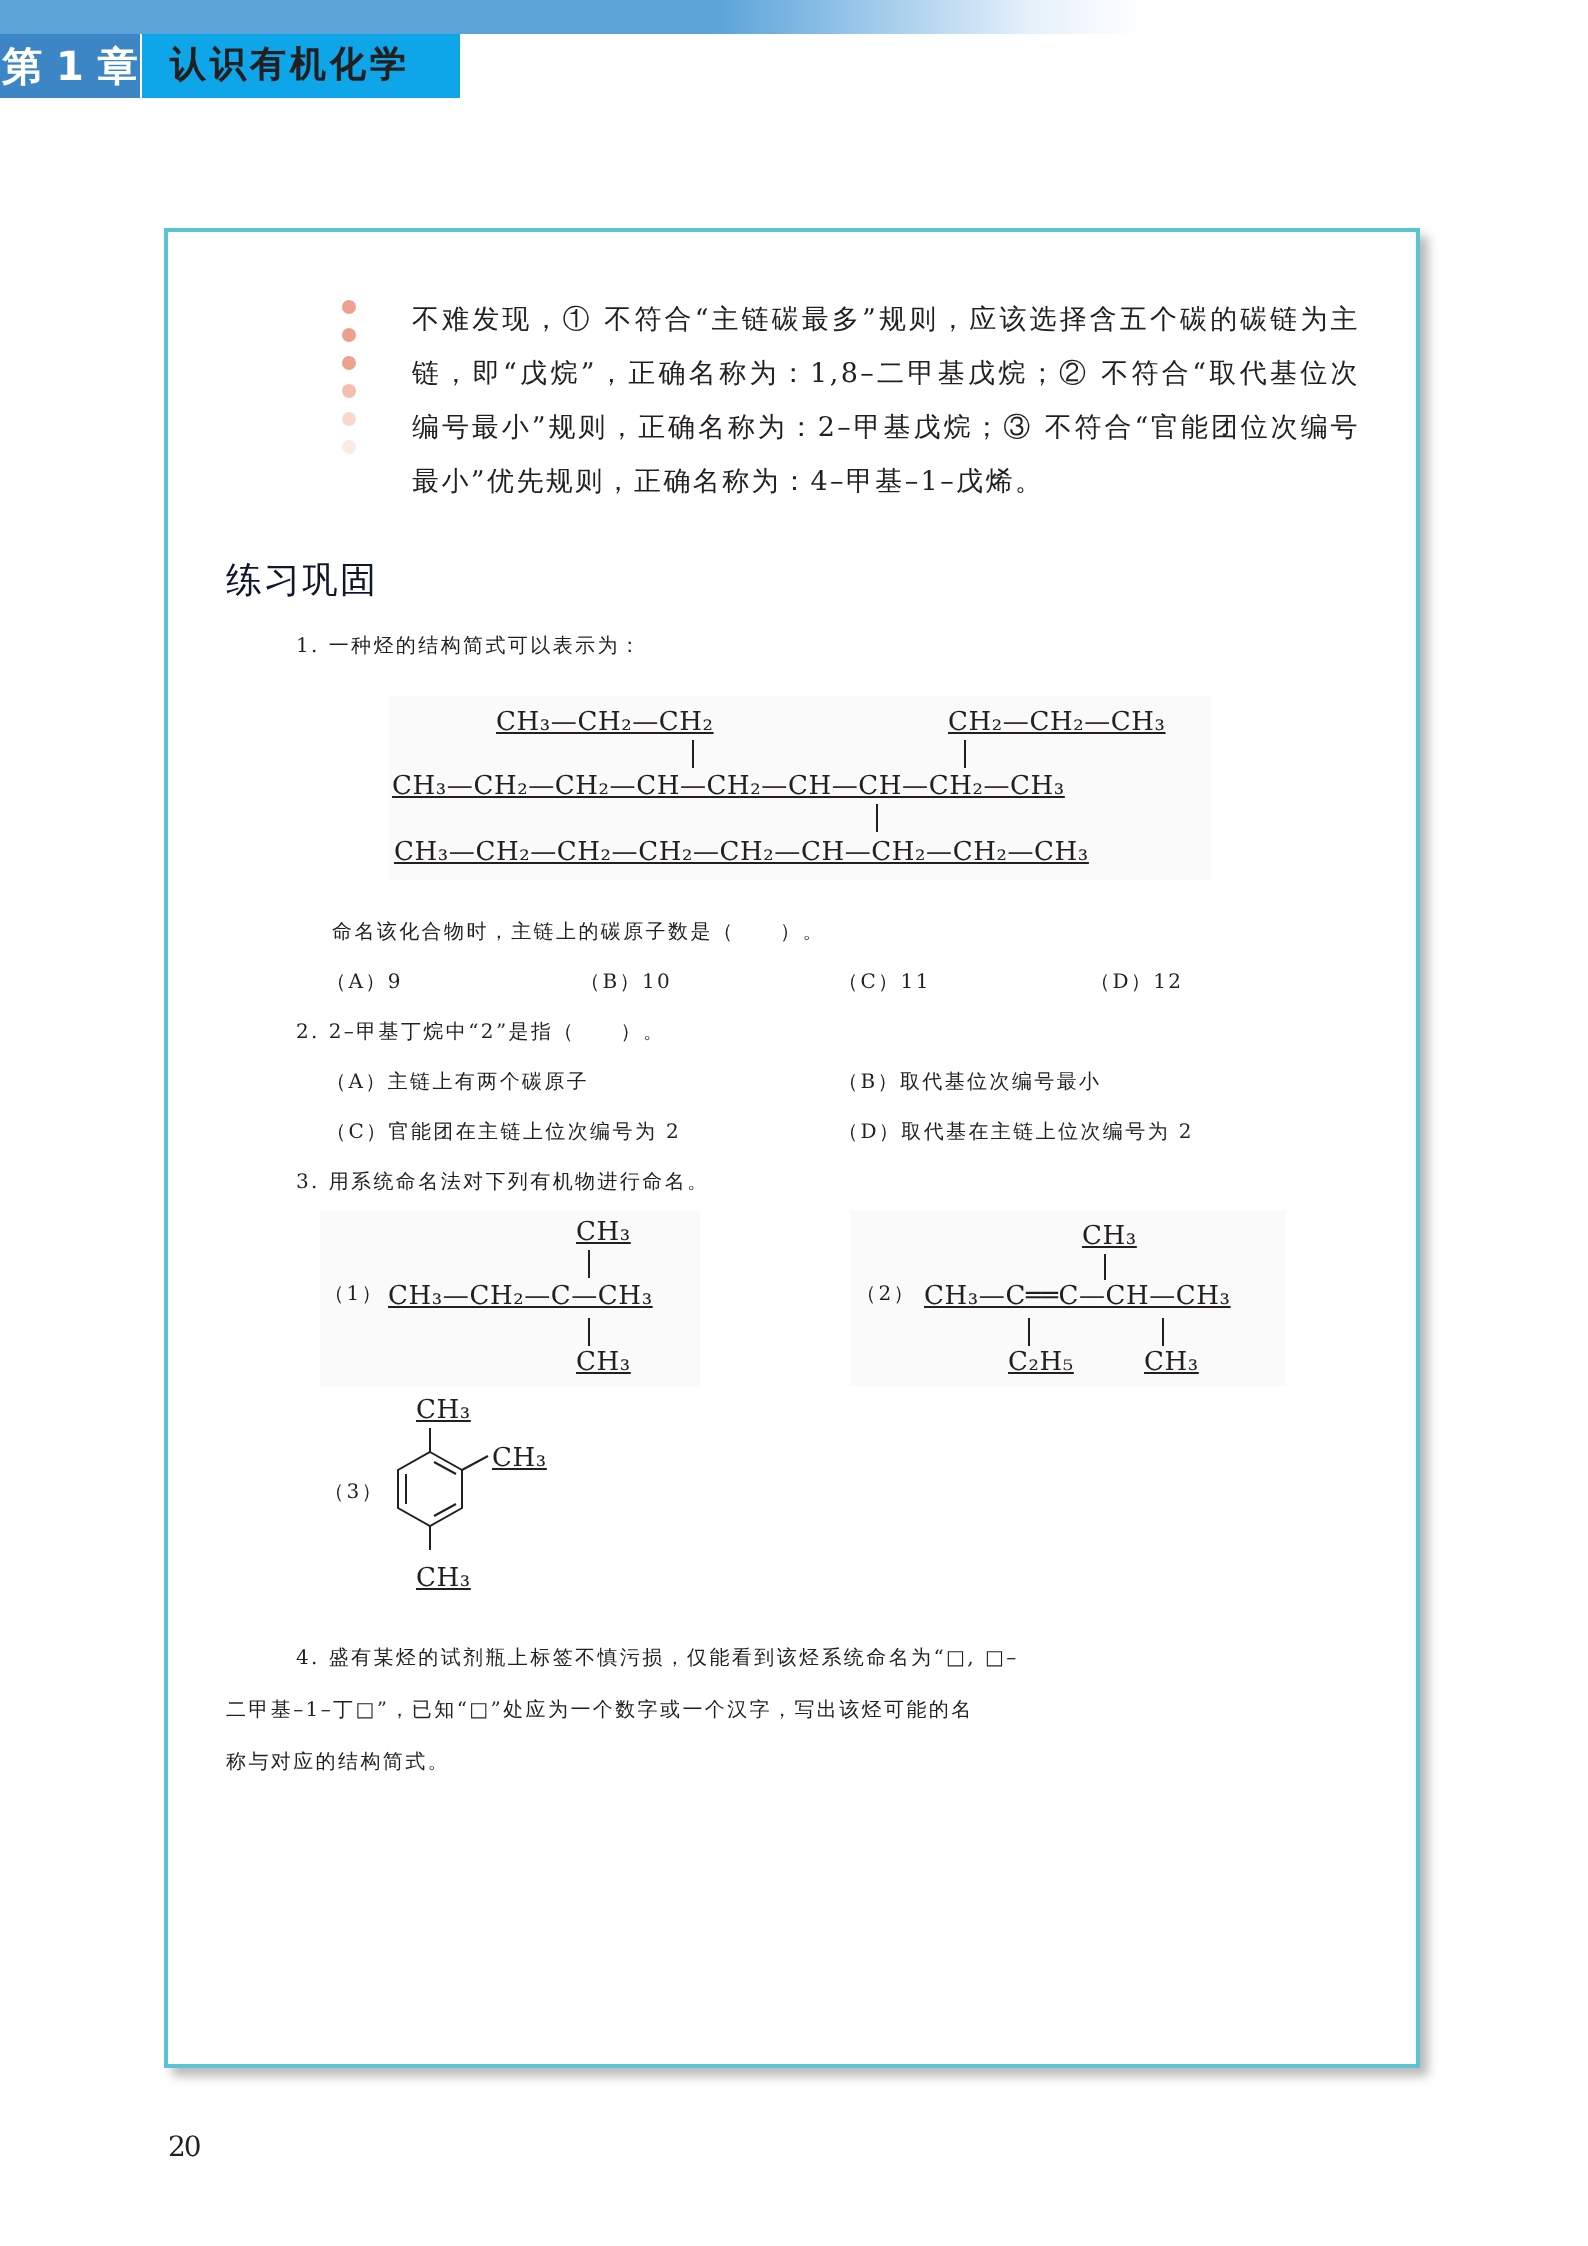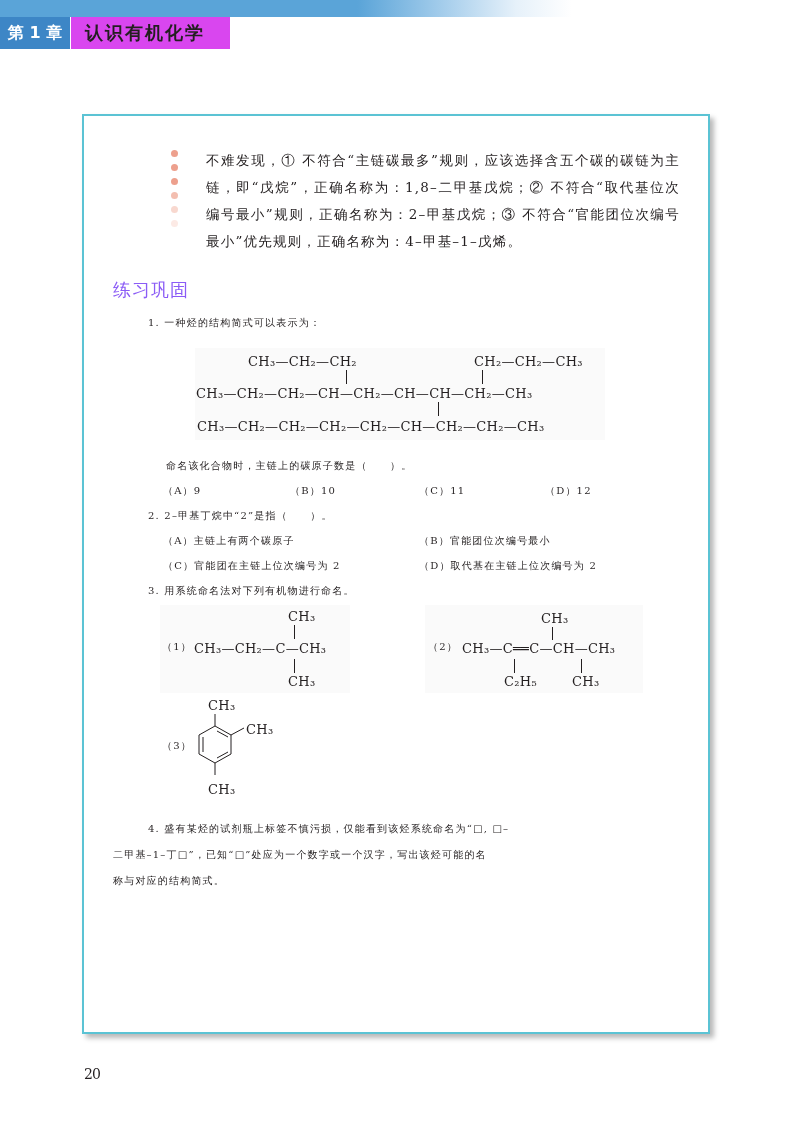--- a/index.html
+++ b/index.html
@@ -7,46 +7,46 @@
       width: 794px; height: 1123px; position: relative; background: #ffffff; overflow: hidden;
       font-family: "DejaVu Serif", "Liberation Serif", serif; color: #231f20;
     }
     .topbar {
       position: absolute; left: 0; top: 0; width: 794px; height: 17px;
       background: linear-gradient(to right, #5aa4d8 0%, #5aa4d8 45%, #9fcaea 55%, #e6f1fa 65%, #ffffff 72%, #ffffff 100%);
     }
     .chapter-tag {
       position: absolute; left: 0; top: 17px; width: 70px; height: 32px;
       background: #3d86c6; color: #ffffff;
-      font-family: "DejaVu Sans", sans-serif; font-weight: bold; font-size: 16px;
+      font-family: "DejaVu Sans", sans-serif; font-weight: bold; font-size: 20px;
       line-height: 32px; text-align: center;
     }
     .chapter-title {
       position: absolute; left: 71px; top: 17px; width: 159px; height: 32px;
-      background: #d946ef; color: #231f20;
+      background: #0ea5e9; color: #231f20;
       font-family: "DejaVu Sans", sans-serif; font-weight: bold; font-size: 18px;
       line-height: 32px; padding-left: 14px; box-sizing: border-box; letter-spacing: 2px;
     }
     .box {
       position: absolute; left: 82px; top: 114px; width: 628px; height: 920px;
       border: 2px solid #5bc3d4; box-sizing: border-box; background: #ffffff;
       box-shadow: 4px 4px 5px rgba(0,0,0,0.28);
     }
     .dots { position: absolute; left: 171px; top: 150px; width: 8px; }
     .dot { width: 7px; height: 7px; border-radius: 50%; margin-bottom: 7px; }
     .note {
       position: absolute; left: 206px; top: 147px; width: 474px;
       font-size: 13.5px; line-height: 27px; letter-spacing: 1.2px; text-align: justify;
     }
     .section-title {
       position: absolute; left: 113px; top: 278px; font-family: "DejaVu Sans", sans-serif;
-      font-size: 18px; color: #8b5cf6; letter-spacing: 1px;
+      font-size: 18px; color: #0f172a; letter-spacing: 1px;
     }
     .line { position: absolute; font-size: 10px; letter-spacing: 1.2px; white-space: nowrap; }
-    .formula { position: absolute; font-size: 13px; white-space: nowrap; letter-spacing: 0.3px; }
+    .formula { position: absolute; font-size: 13px; white-space: nowrap; letter-spacing: 0.3px; text-decoration: underline; }
     .vbond { position: absolute; width: 1px; background: #231f20; }
     .chem-bg { position: absolute; background: #fafafa; }
     .page-num { position: absolute; left: 84px; top: 1066px; font-size: 14px; letter-spacing: -1px; }
     .ring { position: absolute; }
   </style>
 </head>
 <body>
 
 <div class="topbar"></div>
 <div class="chapter-tag">第 1 章</div>
@@ -78,21 +78,21 @@
 <div class="formula" style="left:197px; top:419px;">CH₃—CH₂—CH₂—CH₂—CH₂—CH—CH₂—CH₂—CH₃</div>
 
 <div class="line" style="left:166px; top:459px;">命名该化合物时，主链上的碳原子数是（　　）。</div>
 <div class="line" style="left:163px; top:484px;">（A）9</div>
 <div class="line" style="left:290px; top:484px;">（B）10</div>
 <div class="line" style="left:419px; top:484px;">（C）11</div>
 <div class="line" style="left:545px; top:484px;">（D）12</div>
 
 <div class="line" style="left:148px; top:509px;">2. 2–甲基丁烷中“2”是指（　　）。</div>
 <div class="line" style="left:163px; top:534px;">（A）主链上有两个碳原子</div>
-<div class="line" style="left:419px; top:534px;">（B）官能团位次编号最小</div>
+<div class="line" style="left:419px; top:534px;">（B）取代基位次编号最小</div>
 <div class="line" style="left:163px; top:559px;">（C）官能团在主链上位次编号为 2</div>
 <div class="line" style="left:419px; top:559px;">（D）取代基在主链上位次编号为 2</div>
 
 <div class="line" style="left:148px; top:584px;">3. 用系统命名法对下列有机物进行命名。</div>
 
 <div class="chem-bg" style="left:160px; top:605px; width:190px; height:88px;"></div>
 <div class="formula" style="left:288px; top:609px;">CH₃</div>
 <div class="vbond" style="left:294px; top:625px; height:14px;"></div>
 <div class="line" style="left:162px; top:640px;">（1）</div>
 <div class="formula" style="left:194px; top:641px;">CH₃—CH₂—C—CH₃</div>

